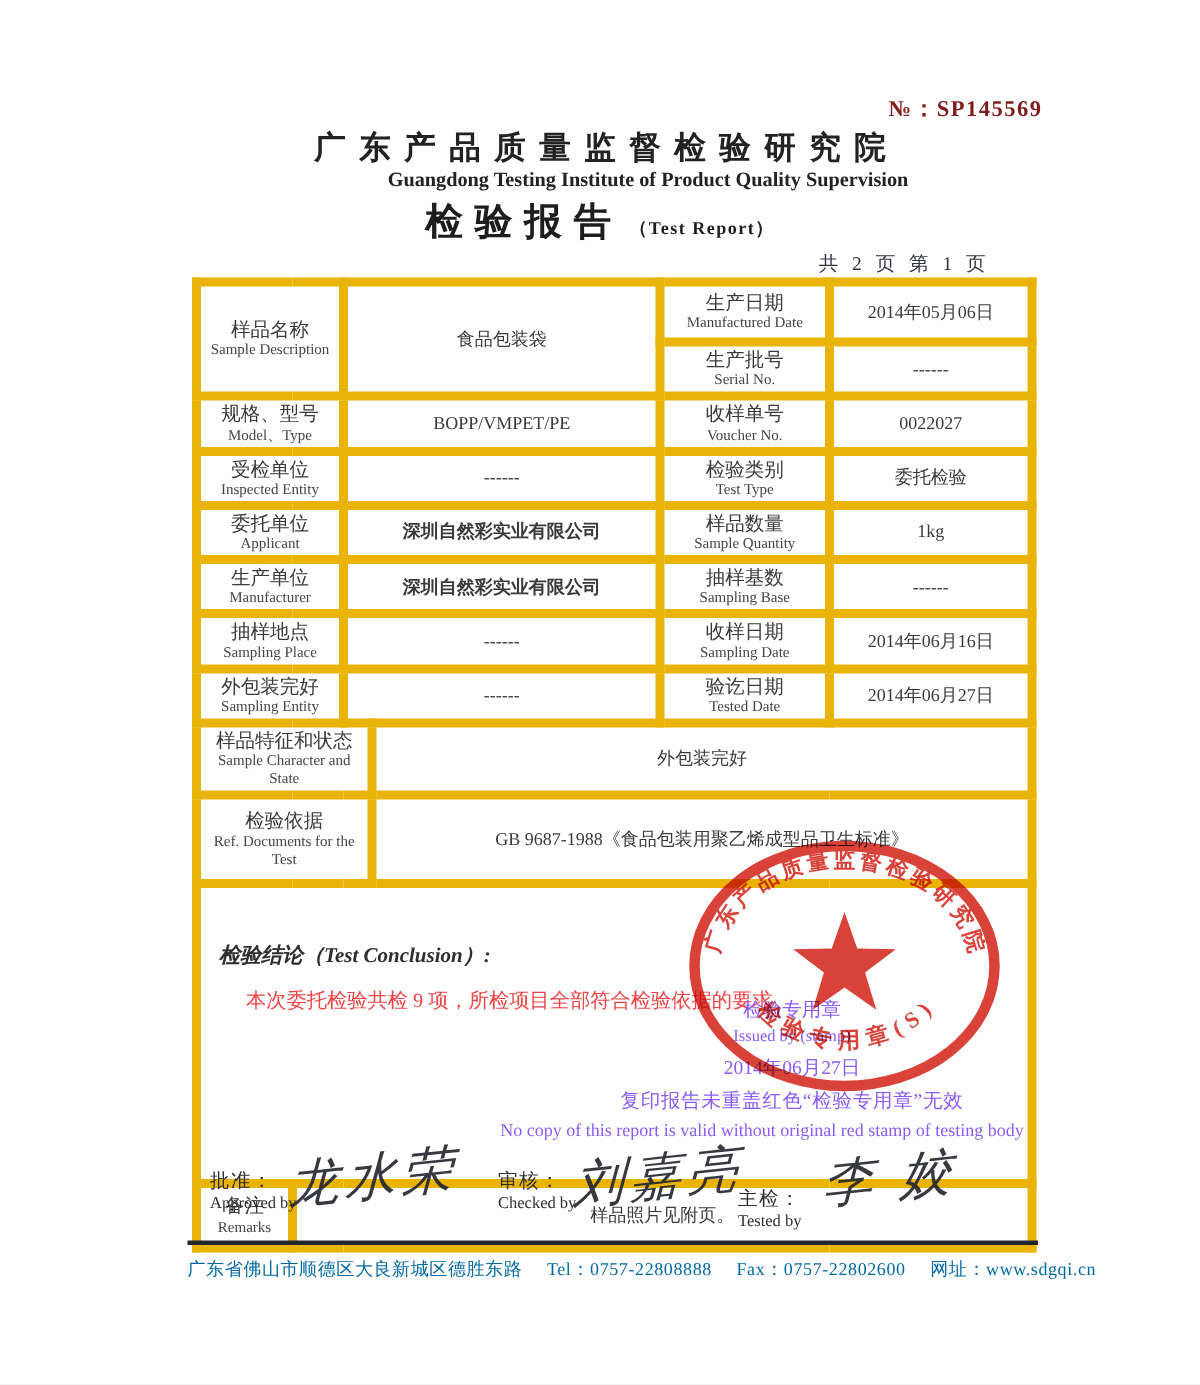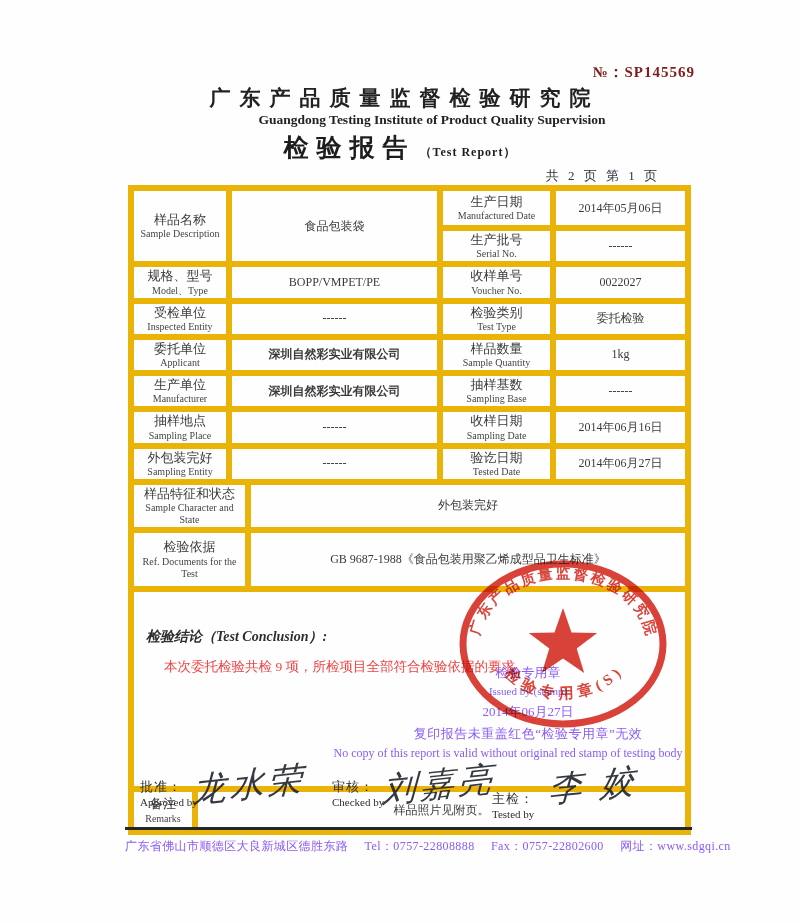--- a/index.html
+++ b/index.html
@@ -84,21 +84,21 @@
   .sig{
     position:absolute;top:-8px;
     font-size:34px;font-style:italic;color:#21242c;
     transform:rotate(-6deg) skewX(-8deg);
     letter-spacing:4px;white-space:nowrap;opacity:.9;
   }
   
   .footer-rule{position:absolute;left:125px;top:827px;width:567px;height:2.5px;background:#24262d;}
   .footer{
     position:absolute;left:125px;top:838px;width:600px;
-    font-size:12px;color:#8b5cf6;white-space:nowrap;letter-spacing:.4px;
+    font-size:12px;color:#0369a1;white-space:nowrap;letter-spacing:.4px;
   }
   .footer span{margin-right:13px;}
 </style>
 </head>
 <body>
 
 <div class="page">
 
   <div class="report-no">
     <span>№：</span><span>SP145569</span>

